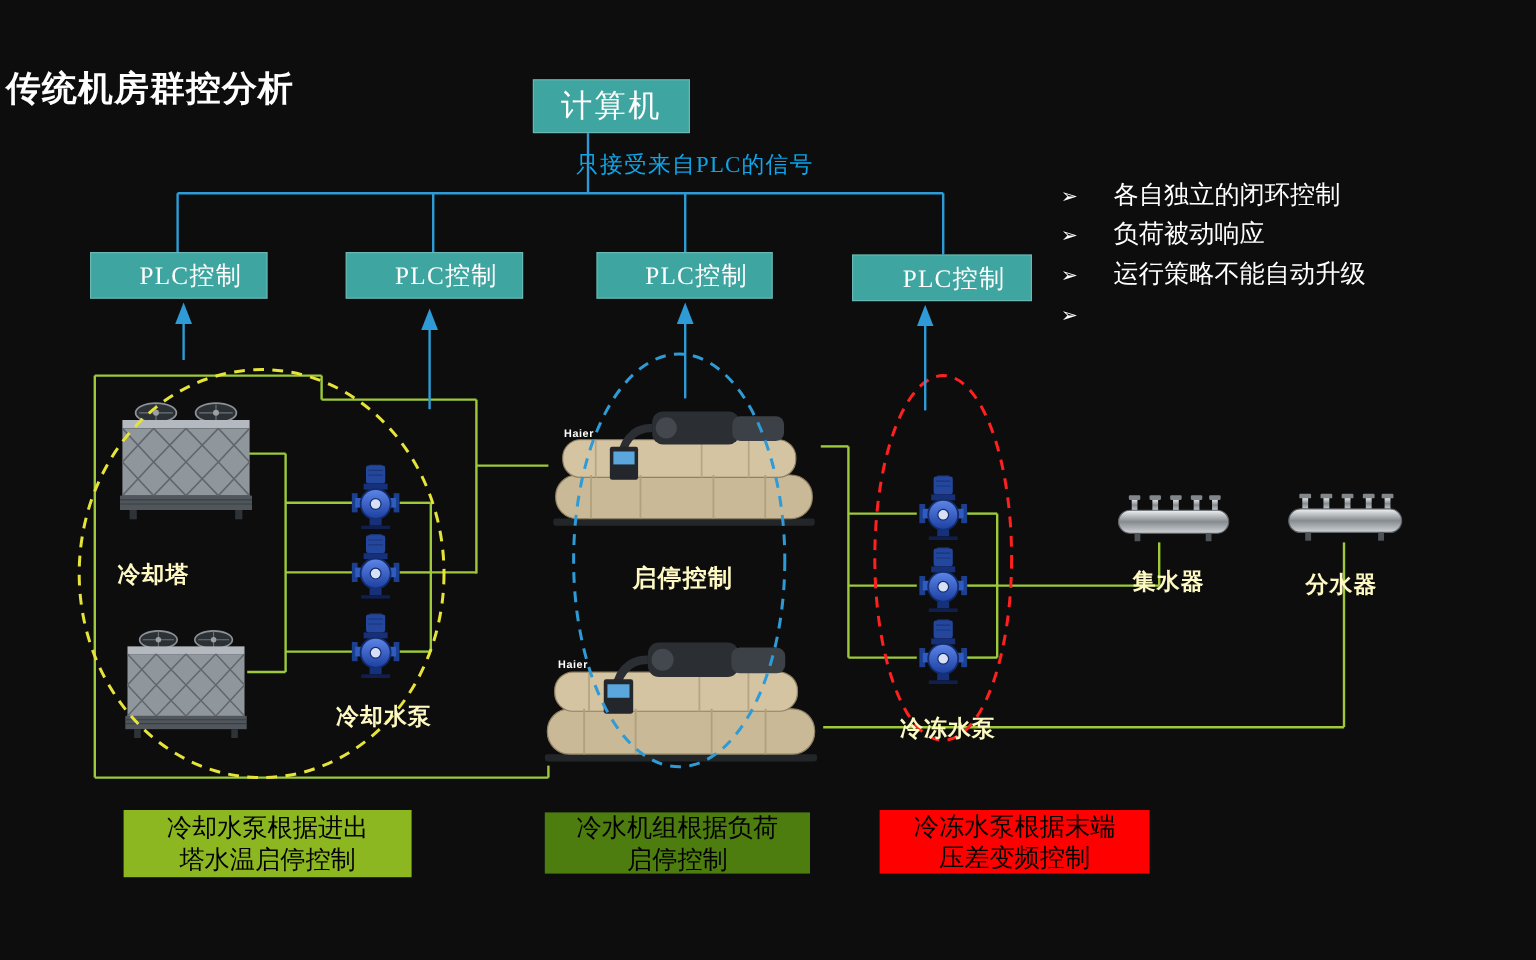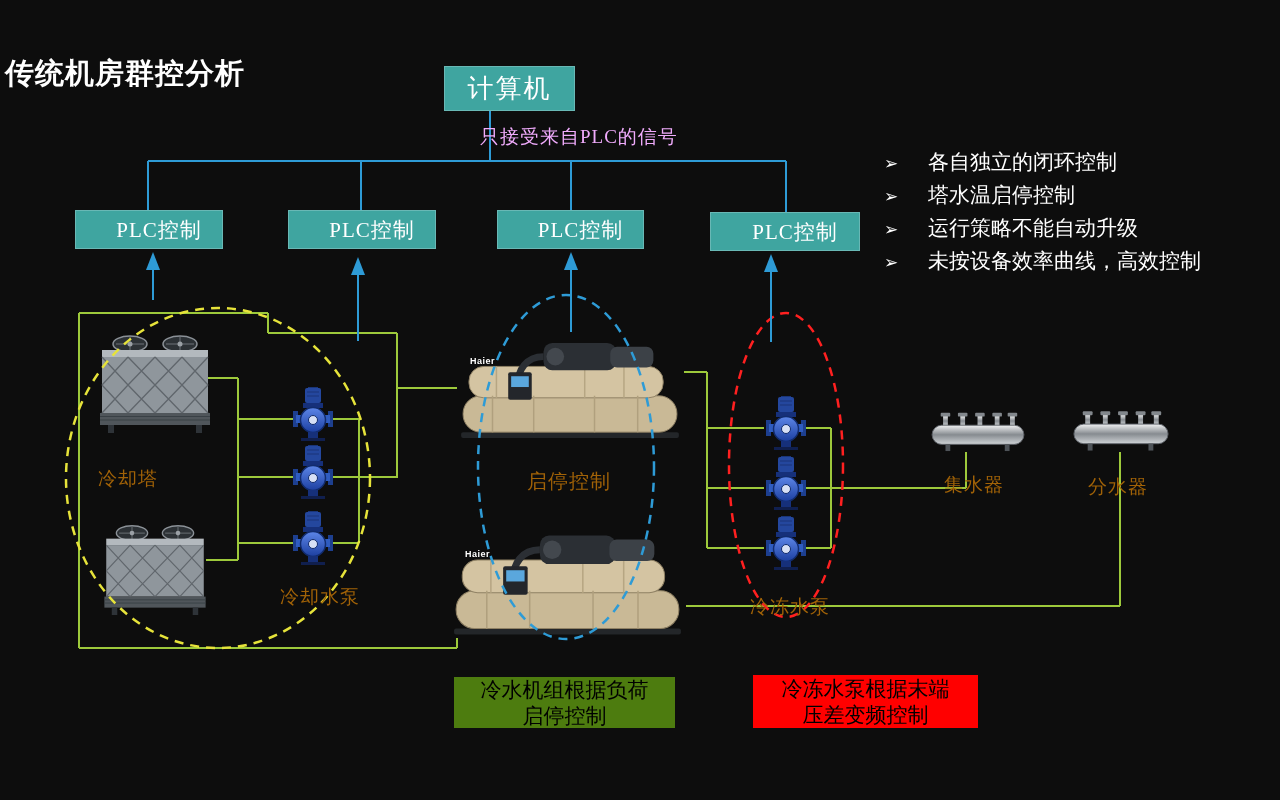--- a/index.html
+++ b/index.html
@@ -27,32 +27,32 @@
   }
   .computer { left:424px; top:66px; width:131px; height:45px; font-size:26px; letter-spacing:2px;margin-left:20px; }
   .plc { height:39px; font-size:21px; letter-spacing:1px;padding-left:20px; }
   .plc1 { left:75px;  top:210px; width:148px; }
   .plc2 { left:288px; top:210px; width:148px; }
   .plc3 { left:497px; top:210px; width:147px; }
   .plc4 { left:710px; top:212px; width:150px; }
 
   .note {
     position:absolute; left:480px; top:124px; z-index:5;
-    color:#f0abfc; font-size:19px; font-family:"Liberation Serif", serif; letter-spacing:1px;
+    color:#0ea5e9; font-size:19px; font-family:"Liberation Serif", serif; letter-spacing:1px;
   }
 
   .bullets {
     position:absolute; left:884px; top:150px; width:392px; z-index:5;
     list-style:none; color:#ffffff; font-family:"Liberation Serif", serif; font-size:21px;
   }
   .bullets li { display:flex; margin-bottom:7px; line-height:24px; }
   .bullets .marker { width:44px; flex:none; font-size:17px; padding-top:2px; }
 
   .elabel {
-    position:absolute; z-index:4; color:#a16207; font-weight:normal;
+    position:absolute; z-index:4; color:#fef9c3; font-weight:bold;
     font-size:19px; letter-spacing:1px; white-space:nowrap;
   }
 
   .chiller-brand {
     position:absolute; z-index:3; color:#ffffff; font-size:9px;
     font-weight:bold; letter-spacing:0.5px;
   }
 
   .callout {
     position:absolute; z-index:5; display:flex; flex-direction:column;
@@ -277,41 +277,44 @@
 
   <div class="note">只接受来自PLC的信号</div>
 
   <ul class="bullets">
     <li>
       <span class="marker">➢</span>
       <span>各自独立的闭环控制</span>
     </li>
     <li>
       <span class="marker">➢</span>
-      <span>塔水温启停控制</span>
+      <span>负荷被动响应</span>
     </li>
     <li>
       <span class="marker">➢</span>
       <span>运行策略不能自动升级</span>
     </li>
     <li>
       <span class="marker">➢</span>
-      <span>未按设备效率曲线，高效控制</span>
     </li>
   </ul>
 
   <div class="elabel" style="left:98px;  top:466px">冷却塔</div>
   <div class="elabel" style="left:280px; top:584px">冷却水泵</div>
   <div class="elabel" style="left:527px; top:468px; font-size:20px">启停控制</div>
   <div class="elabel" style="left:750px; top:594px">冷冻水泵</div>
   <div class="elabel" style="left:944px; top:472px">集水器</div>
   <div class="elabel" style="left:1088px; top:474px">分水器</div>
 
+  <div class="callout callout1" style="background: rgb(141, 183, 33);">
+    <span>冷却水泵根据进出</span>
+    <span>塔水温启停控制</span>
+  </div>
   <div class="callout callout2" style="background: #4d7c0f;">
     <span>冷水机组根据负荷</span>
     <span>启停控制</span>
   </div>
-  <div class="callout callout3" style="background: rgb(255, 0, 0); margin-left: 20px;">
+  <div class="callout callout3" style="background: rgb(255, 0, 0);">
     <span>冷冻水泵根据末端</span>
     <span>压差变频控制</span>
   </div>
 
 </div>
 
 </body></html>

